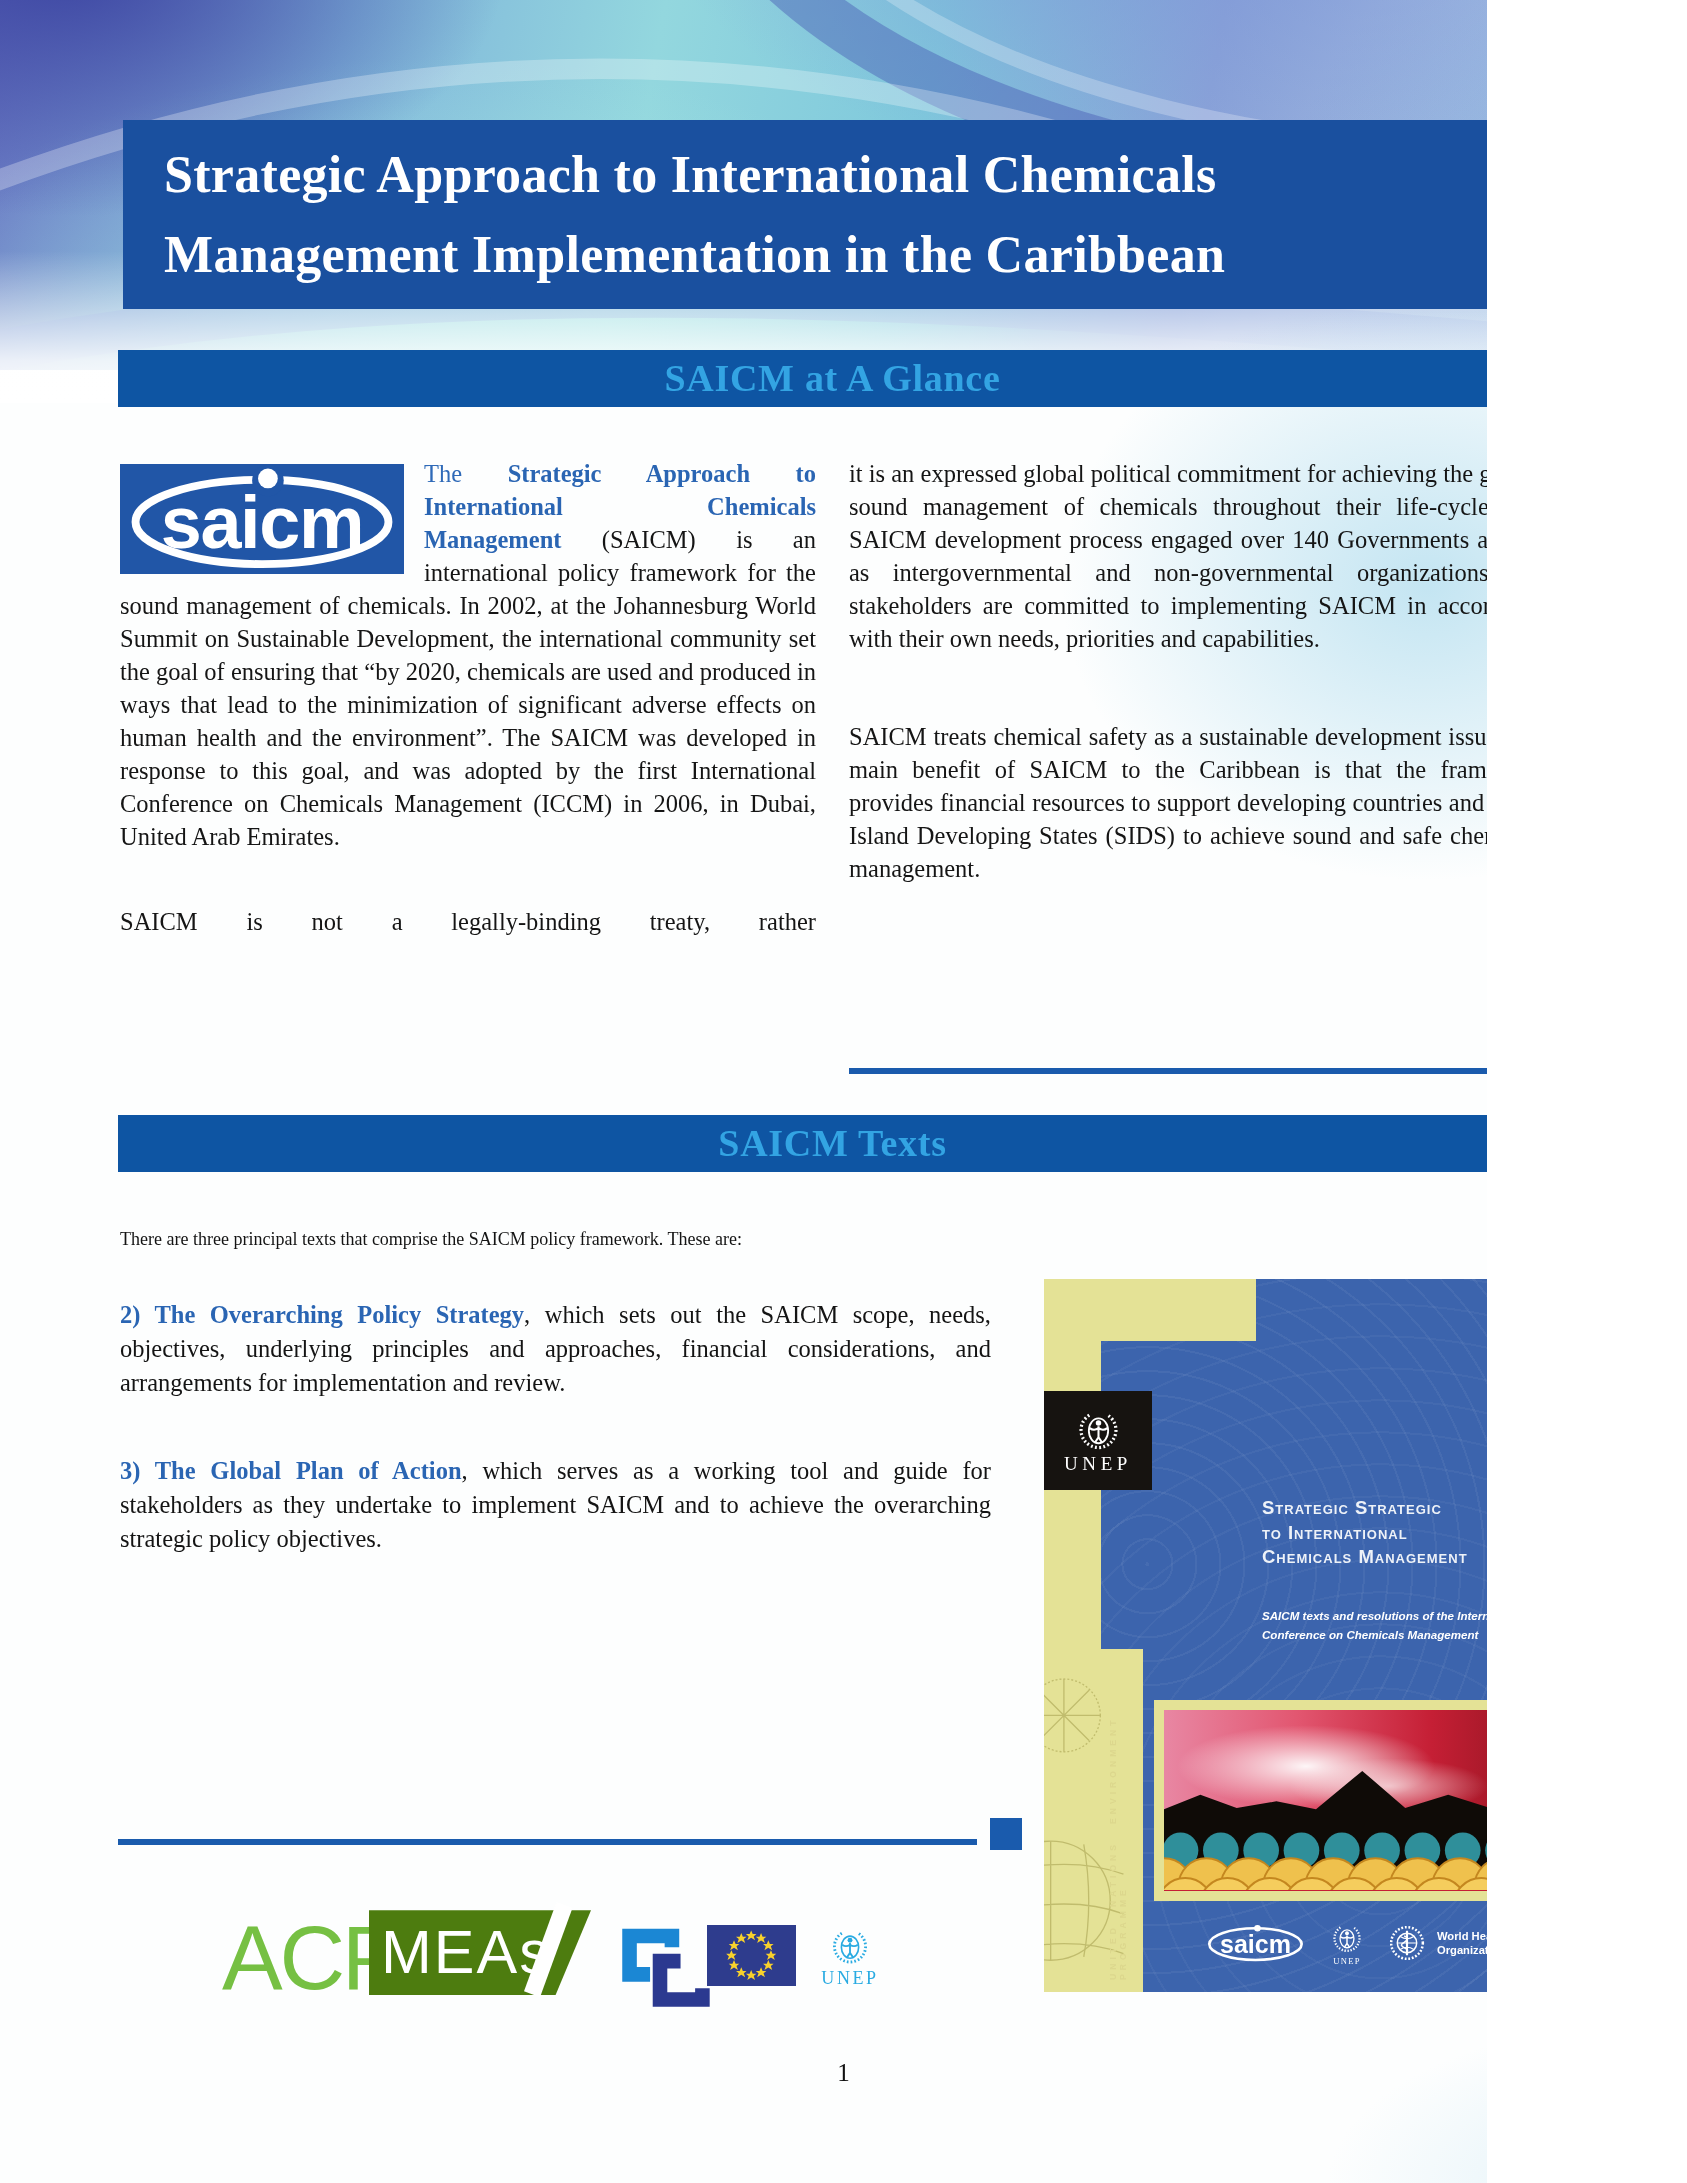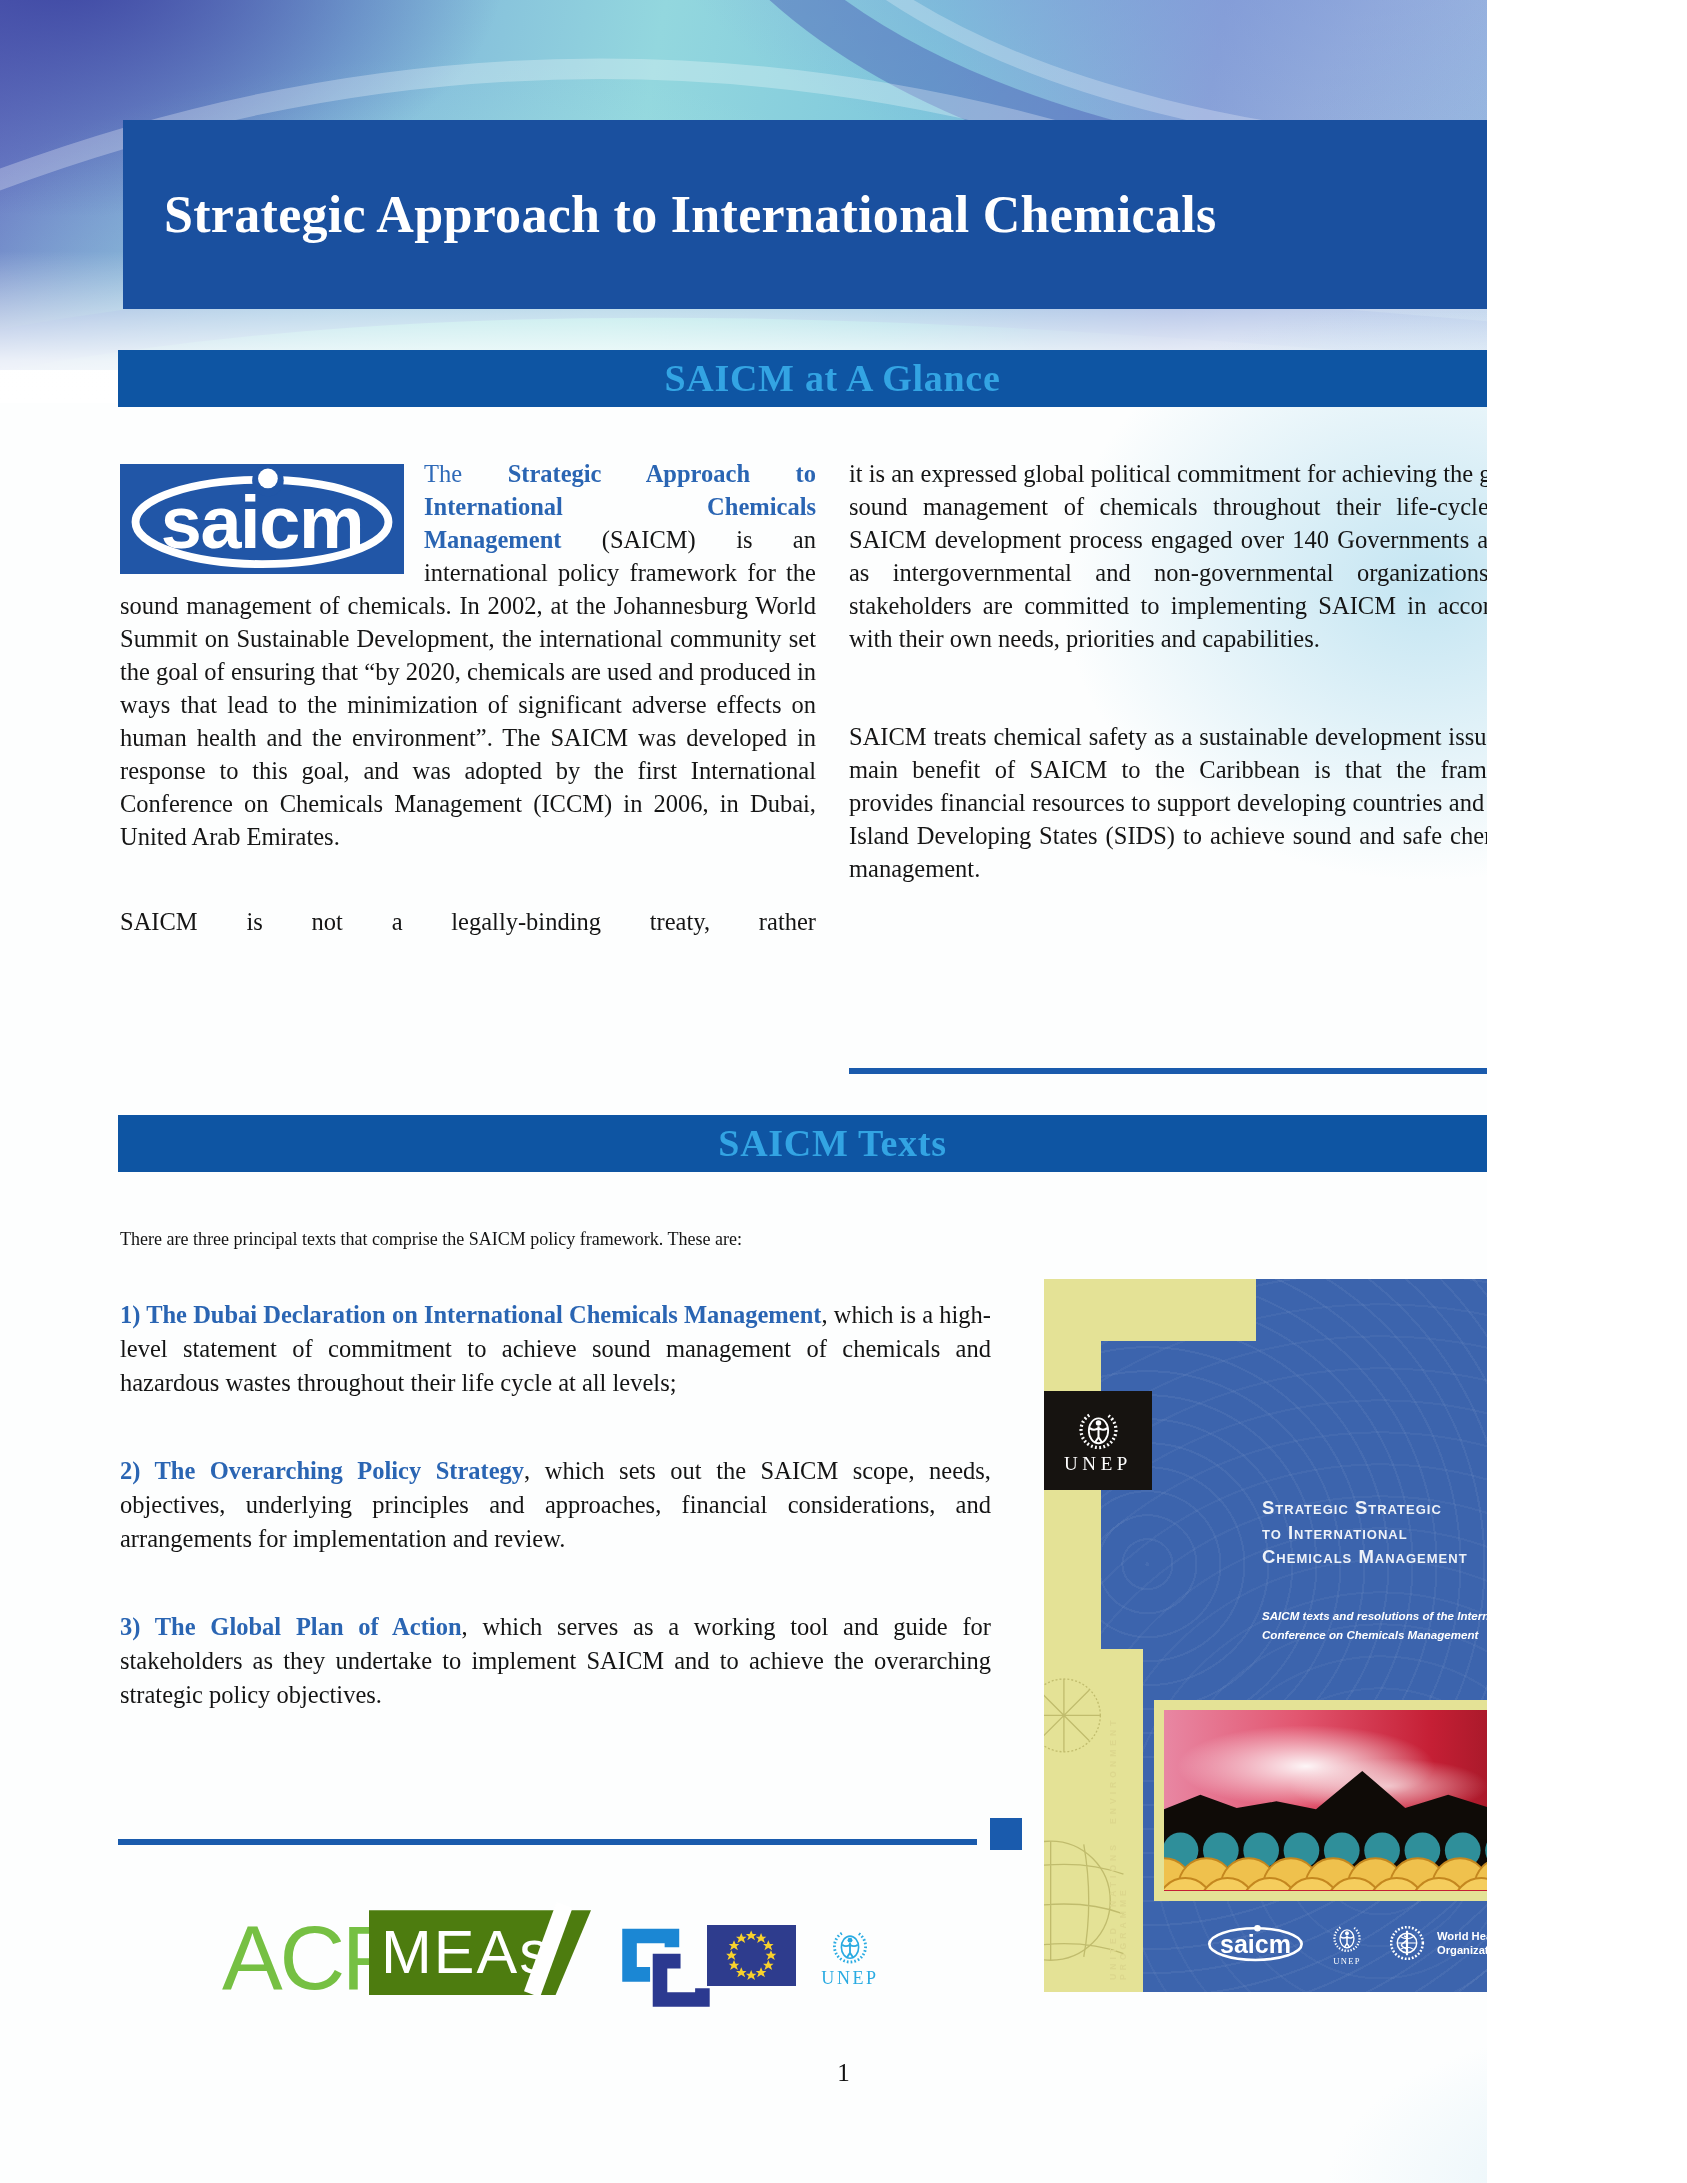--- a/index.html
+++ b/index.html
@@ -183,20 +183,21 @@
       <path d="M-50 520 C 700 380, 1500 430, 2600 530" stroke="rgba(120,150,215,0.4)" stroke-width="60" fill="none"></path>
     </svg>
   </div>
   <div class="abs banner-fade"></div>
   <div class="abs tint tint-a"></div>
   <div class="abs tint tint-b"></div>
   <div class="abs tint tint-c"></div>
 
   <div class="abs title-box">
     <div class="tl">Strategic Approach to International Chemicals</div>
+    <div class="tl">Management Implementation in the Caribbean</div>
   </div>
 
   <div class="abs bar bar1">SAICM at A Glance</div>
 
   <div class="abs col-left body-text">
     <div class="saicm-box">
       <svg viewBox="0 0 430 167" style="font-size:37px">
         <ellipse cx="215" cy="88" rx="192" ry="64" fill="none" stroke="#ffffff" stroke-width="12"></ellipse>
         <circle cx="224" cy="25" r="24" fill="#2156a7"></circle>
         <circle cx="224" cy="22" r="15" fill="#ffffff"></circle>
@@ -212,21 +213,20 @@
     <p class="p2">SAICM treats chemical safety as a sustainable development issue. The main benefit of SAICM to the Caribbean is that the framework provides financial resources to support developing countries and Small Island Developing States (SIDS) to achieve sound and safe chemicals management.</p>
   </div>
 
   <div class="abs rule rule1"></div>
   <div class="abs sq1"></div>
 
   <div class="abs bar bar2">SAICM Texts</div>
   <div class="abs texts-intro">There are three principal texts that comprise the SAICM policy framework. These are:</div>
 
   <div class="abs texts-items">
-    <p><span class="blue-bold">1) The Dubai Declaration on International Chemicals Management</span><span>, which is a high-level statement of commitment to achieve sound management of chemicals and hazardous wastes throughout their life cycle at all levels;</span></p>
     <p><span class="blue-bold">2) The Overarching Policy Strategy</span><span>, which sets out the SAICM scope, needs, objectives, underlying principles and approaches, financial considerations, and arrangements for implementation and review.</span></p>
     <p><span class="blue-bold">3) The Global Plan of Action</span><span>, which serves as a working tool and guide for stakeholders as they undertake to implement SAICM and to achieve the overarching strategic policy objectives.</span></p>
   </div>
 
   <div class="abs rule rule2"></div>
   <div class="abs sq2"></div>
 
   <div class="abs partners">
     <div class="abs acp">ACP</div>
     <div class="abs meas">

